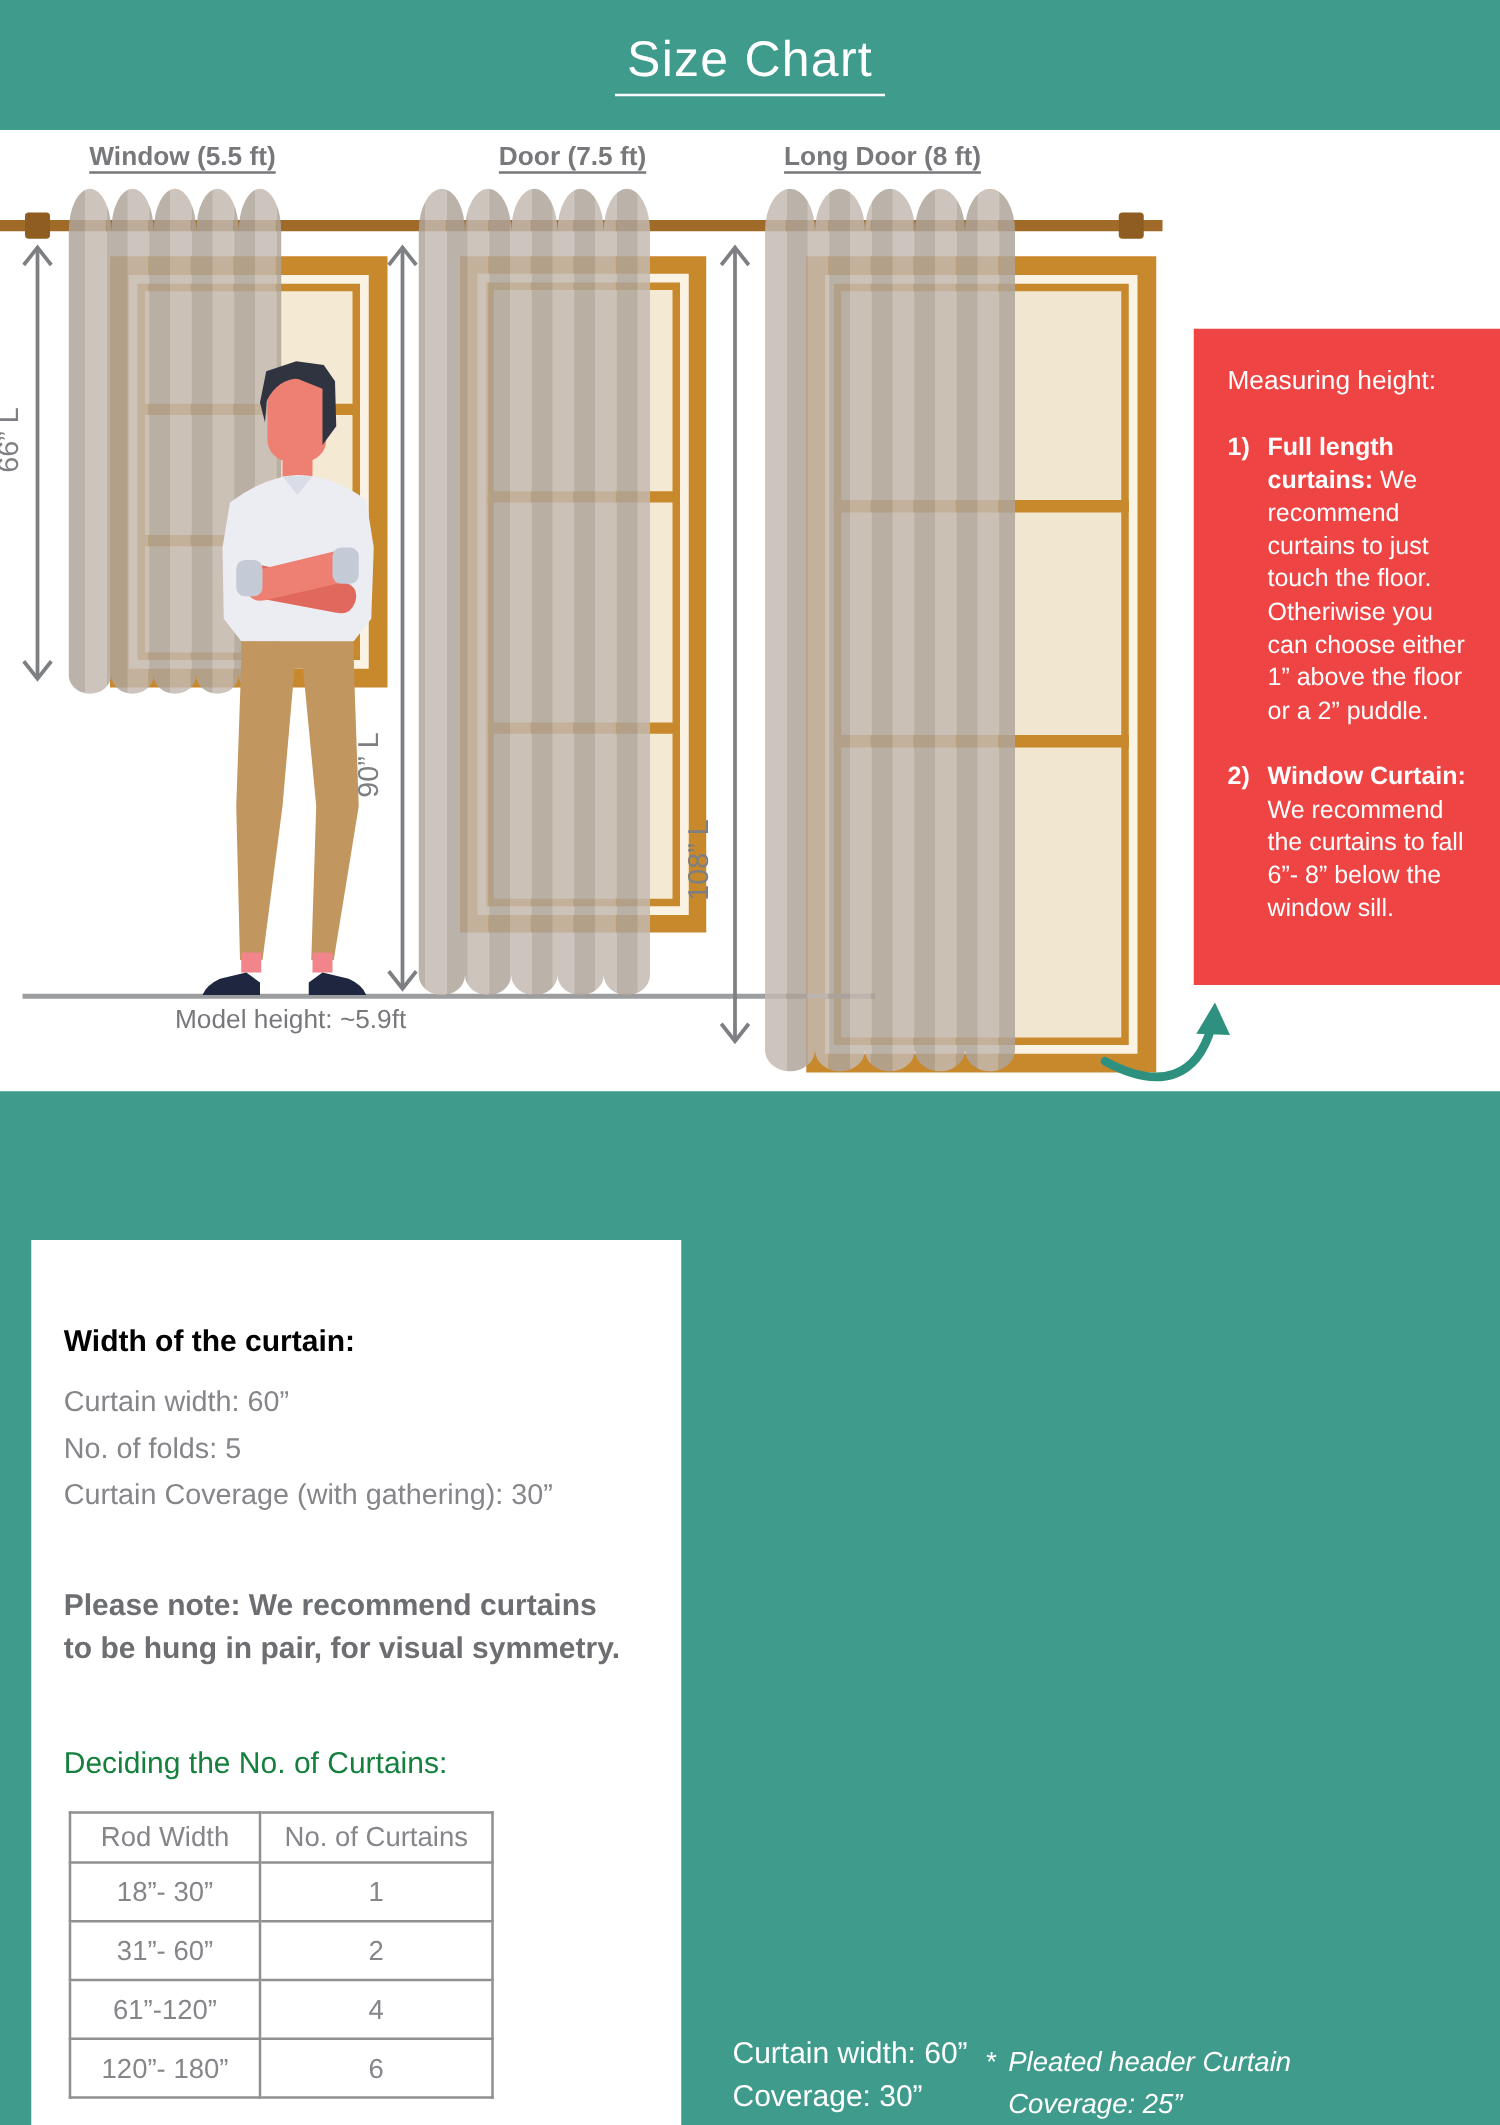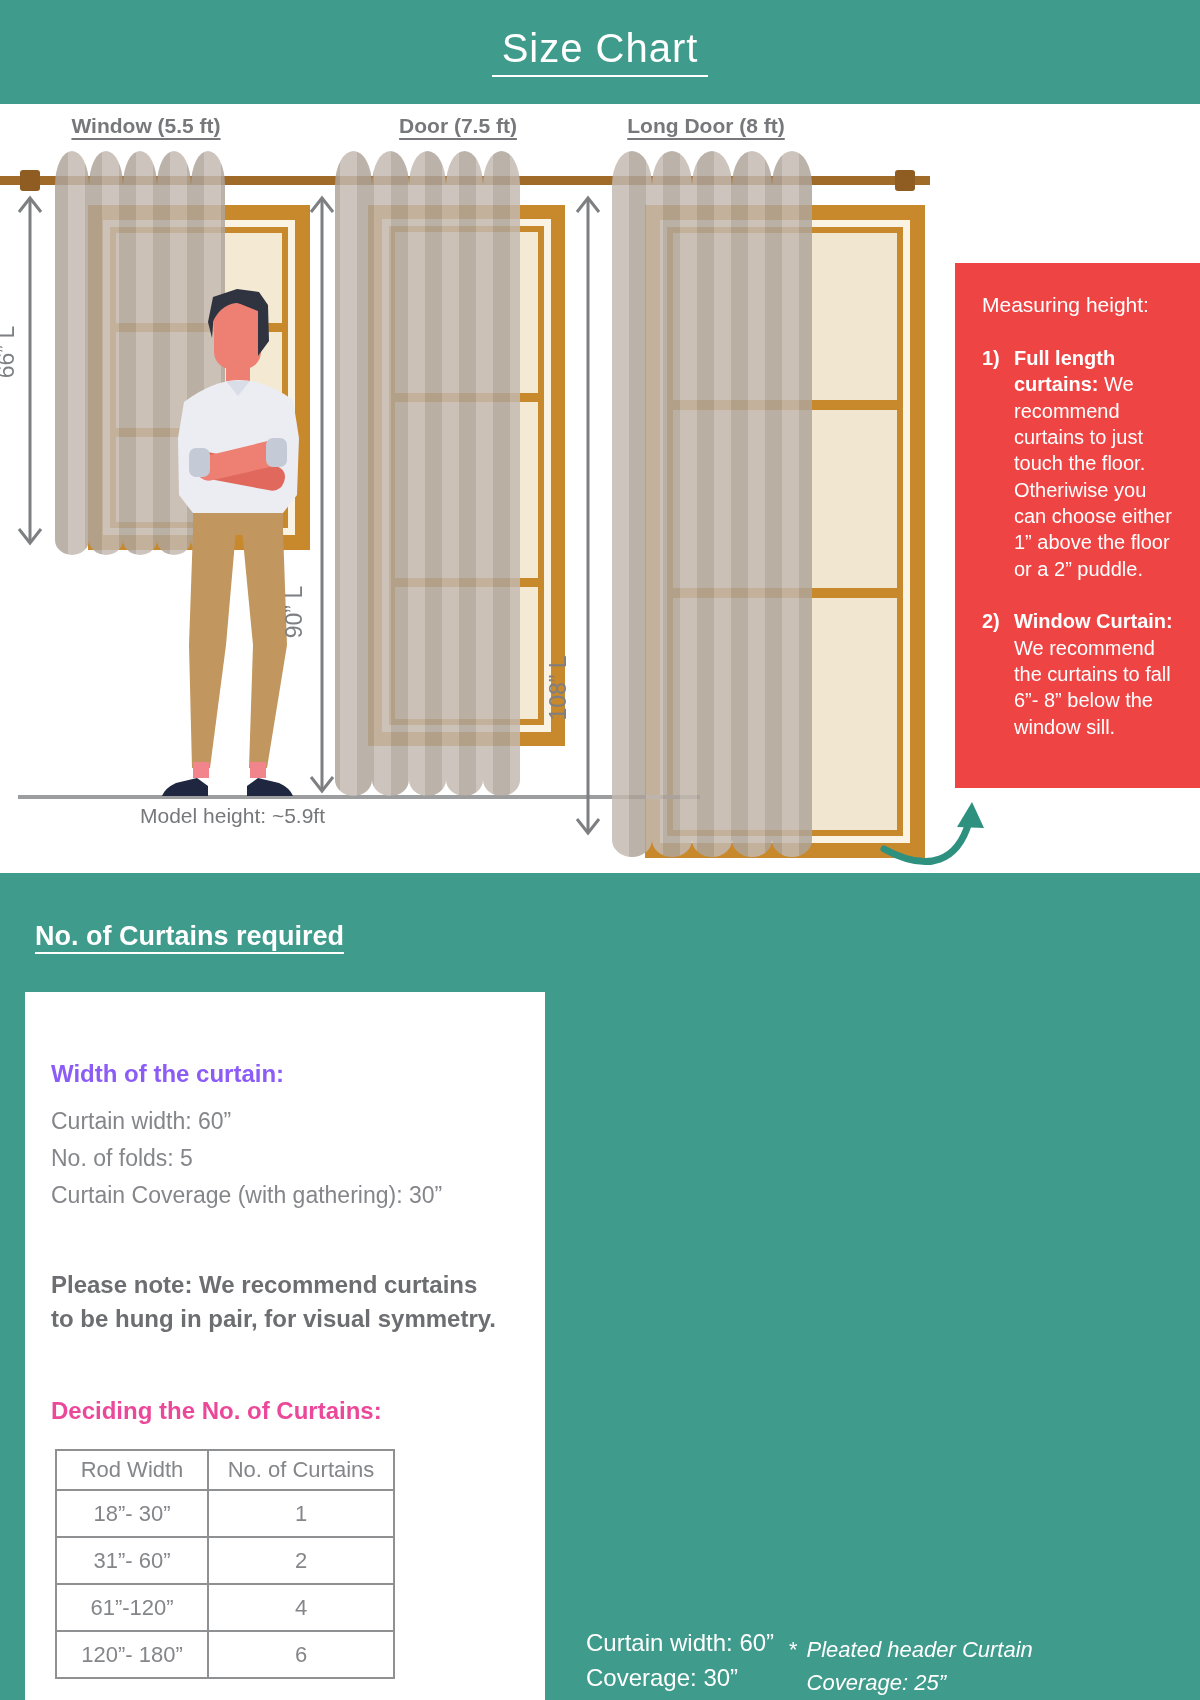--- a/index.html
+++ b/index.html
@@ -26,26 +26,26 @@
   .info-item{display:flex;margin-top:26px;}
   .info-num{width:32px;flex:none;font-weight:bold;}
   .info-body{flex:1;}
   .info-body b{font-weight:bold;}
 
   .bottom-bg{position:absolute;left:0;top:873px;width:1200px;height:827px;background:#3f9b8b;z-index:1;}
   .bottom-heading{position:absolute;left:35px;top:921px;color:#ffffff;font-weight:bold;font-size:27px;
           text-decoration:underline;text-underline-offset:7px;text-decoration-thickness:2px;z-index:4;}
 
   .card{position:absolute;left:25px;top:992px;width:520px;height:708px;background:#ffffff;z-index:3;}
-  .card-width-heading{position:absolute;left:26px;top:68px;font-size:24px;font-weight:bold;color:#8b5cf6;}
+  .card-width-heading{position:absolute;left:26px;top:68px;font-size:24px;font-weight:bold;color:#000000;}
   .card-line{position:absolute;left:26px;font-size:23px;color:#85868a;white-space:nowrap;}
   .card-line.l0{top:116px;} .card-line.l1{top:153px;} .card-line.l2{top:190px;}
   .card-note{position:absolute;left:26px;top:276px;width:445px;font-size:24px;font-weight:bold;
           color:#6d6e71;line-height:1.4;}
-  .card-table-heading{position:absolute;left:26px;top:405px;font-size:24px;font-weight:bold;color:#ec4899;}
+  .card-table-heading{position:absolute;left:26px;top:405px;font-size:24px;font-weight:normal;color:#15803d;}
   .size-table{position:absolute;left:30px;top:457px;border-collapse:collapse;font-size:22px;color:#85868a;}
   .size-table th,.size-table td{border:2px solid #8e9092;font-weight:normal;text-align:center;
           vertical-align:middle;padding:0;}
   .size-table th{width:150px;height:38px;}
   .size-table th.c2{width:184px;}
   .size-table td{height:45px;}
 
   .diagram-label{position:absolute;left:586px;top:1626px;color:#ffffff;font-size:24px;
           line-height:1.45;z-index:4;white-space:nowrap;}
   .pleated-note{position:absolute;left:788px;top:1633px;color:#ffffff;font-size:22px;font-style:italic;
@@ -209,21 +209,20 @@
     <path opacity="0.8" fill="url(#stripeSheer)" d="M890,958 a19.6,32 0 0 1 39.2,0 a19.6,32 0 0 1 39.2,0 a19.6,32 0 0 1 39.2,0 a19.6,32 0 0 1 39.2,0 a19.6,32 0 0 1 39.2,0
          L1086,1536 a19.6,17 0 0 1 -39.2,0 a19.6,17 0 0 1 -39.2,0 a19.6,17 0 0 1 -39.2,0 a19.6,17 0 0 1 -39.2,0 a19.6,17 0 0 1 -39.2,0 Z"></path>
 
     <g fill="#ffffff">
       <rect x="606" y="1588" width="162" height="4"></rect>
       <path d="M598,1590 L616,1580 L616,1600 Z"></path>
       <path d="M776,1590 L758,1580 L758,1600 Z"></path>
     </g>
   </svg>
 
-  <div class="bottom-heading">No. of Curtains required</div>
 
   <div class="card">
     <div class="card-width-heading">Width of the curtain:</div>
     <div class="card-line l0">Curtain width: 60”</div>
     <div class="card-line l1">No. of folds: 5</div>
     <div class="card-line l2">Curtain Coverage (with gathering): 30”</div>
     <div class="card-note">Please note: We recommend curtains to be hung in pair, for visual symmetry.</div>
     <div class="card-table-heading">Deciding the No. of Curtains:</div>
     <table class="size-table">
       <thead>

